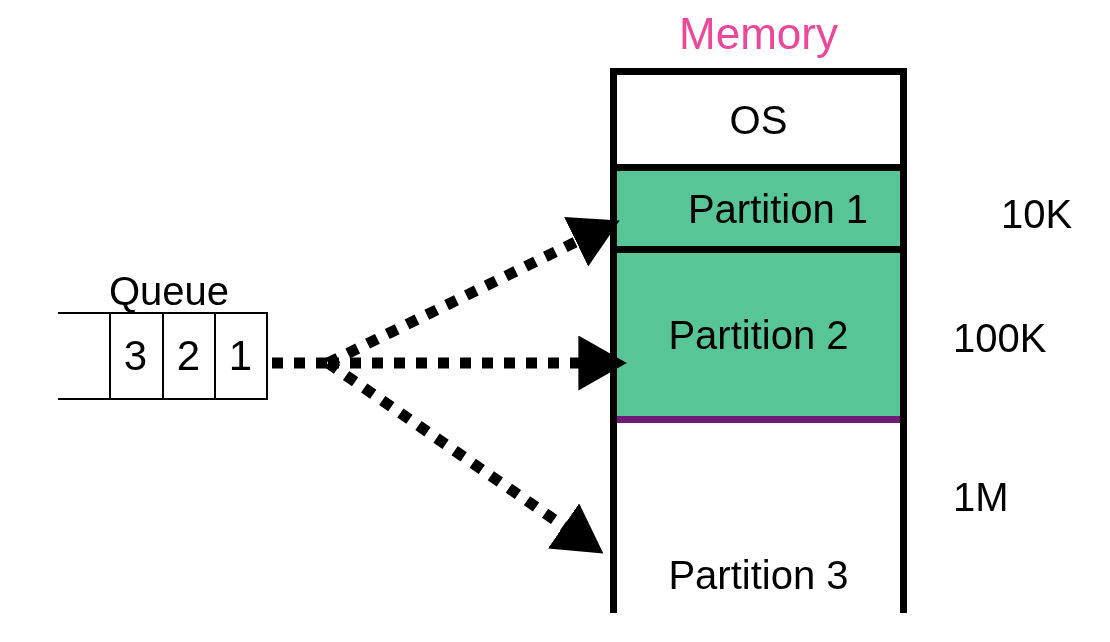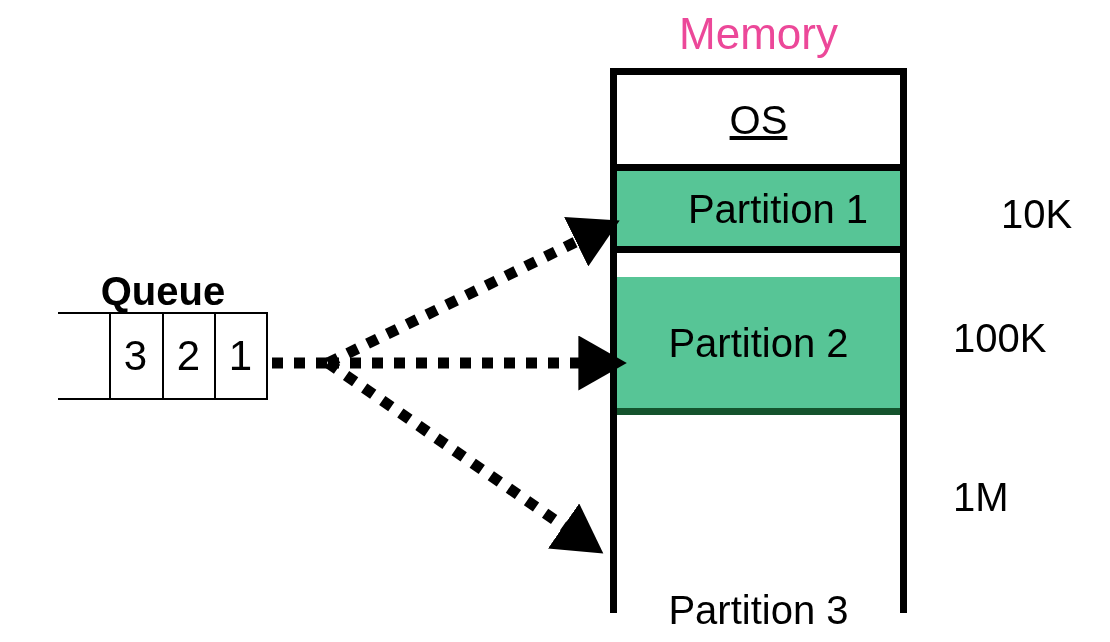--- a/index.html
+++ b/index.html
@@ -14,29 +14,28 @@
   #canvas {
     position: relative;
     width: 1110px;
     height: 642px;
     background: #ffffff;
     overflow: hidden;
   }
   
   #queue-title {
     position: absolute;
-    left: 58px;
+    left: 64px;
     top: 269px;
     width: 210px;
     text-align: center;
     font-size: 40px;
     line-height: 44px;
     color: #000000;
     white-space: nowrap;
-    font-weight: bold;
   }
   #queue-box {
     position: absolute;
     left: 58px;
     top: 312px;
     width: 210px;
     height: 88px;
   }
   #queue-box .q-hline {
     position: absolute;
@@ -93,24 +92,24 @@
     box-sizing: border-box;
     display: flex;
     align-items: center;
     justify-content: center;
     color: #000000;
     font-size: 40px;
     line-height: 44px;
     background: #ffffff;
     white-space: nowrap;
   }
-  .mem-row.r-os   { height: 96px; border-bottom: 7px solid #000000; text-decoration: underline; }
+  .mem-row.r-os   { height: 96px; border-bottom: 7px solid #000000; }
   .mem-row.r-p1   { height: 82px; border-bottom: 7px solid #000000; }
-  .mem-row.r-p2   { height: 138px; border-bottom: 7px solid #14532d; margin-top: 24px; }
-  .mem-row.r-p3   { height: 217px; align-items: flex-end; padding-top: 86px; }
+  .mem-row.r-p2   { height: 170px; border-bottom: 7px solid #701a75; }
+  .mem-row.r-p3   { height: 217px; align-items: center; padding-top: 86px; }
   
   .size-label {
     position: absolute;
     left: 953px;
     font-size: 40px;
     line-height: 44px;
     color: #000000;
     white-space: nowrap;
   }
   #size-0 { top: 192px; margin-left: 48px; }

